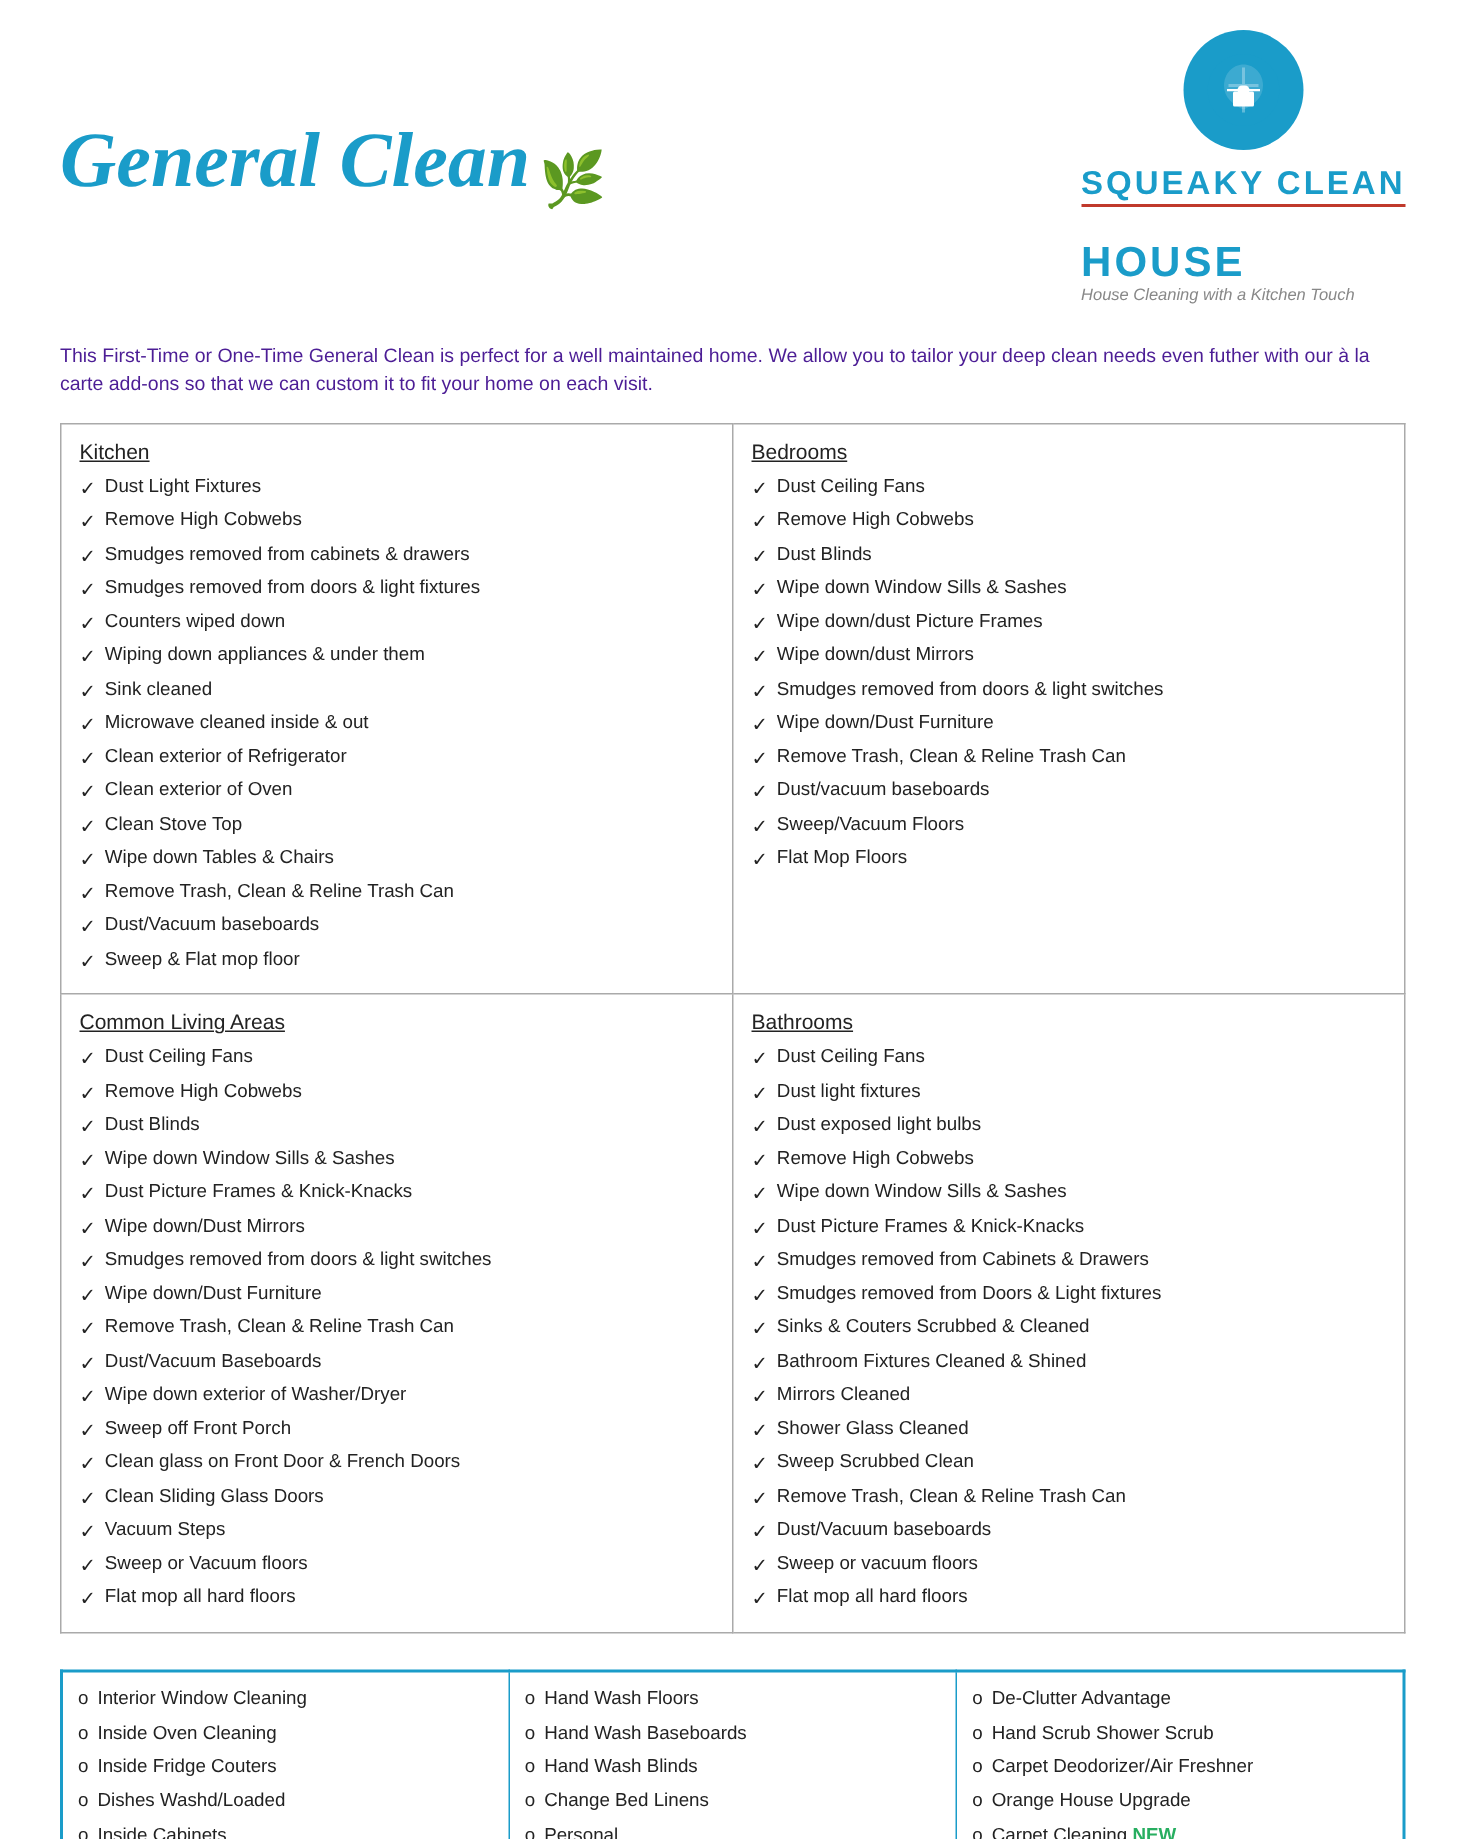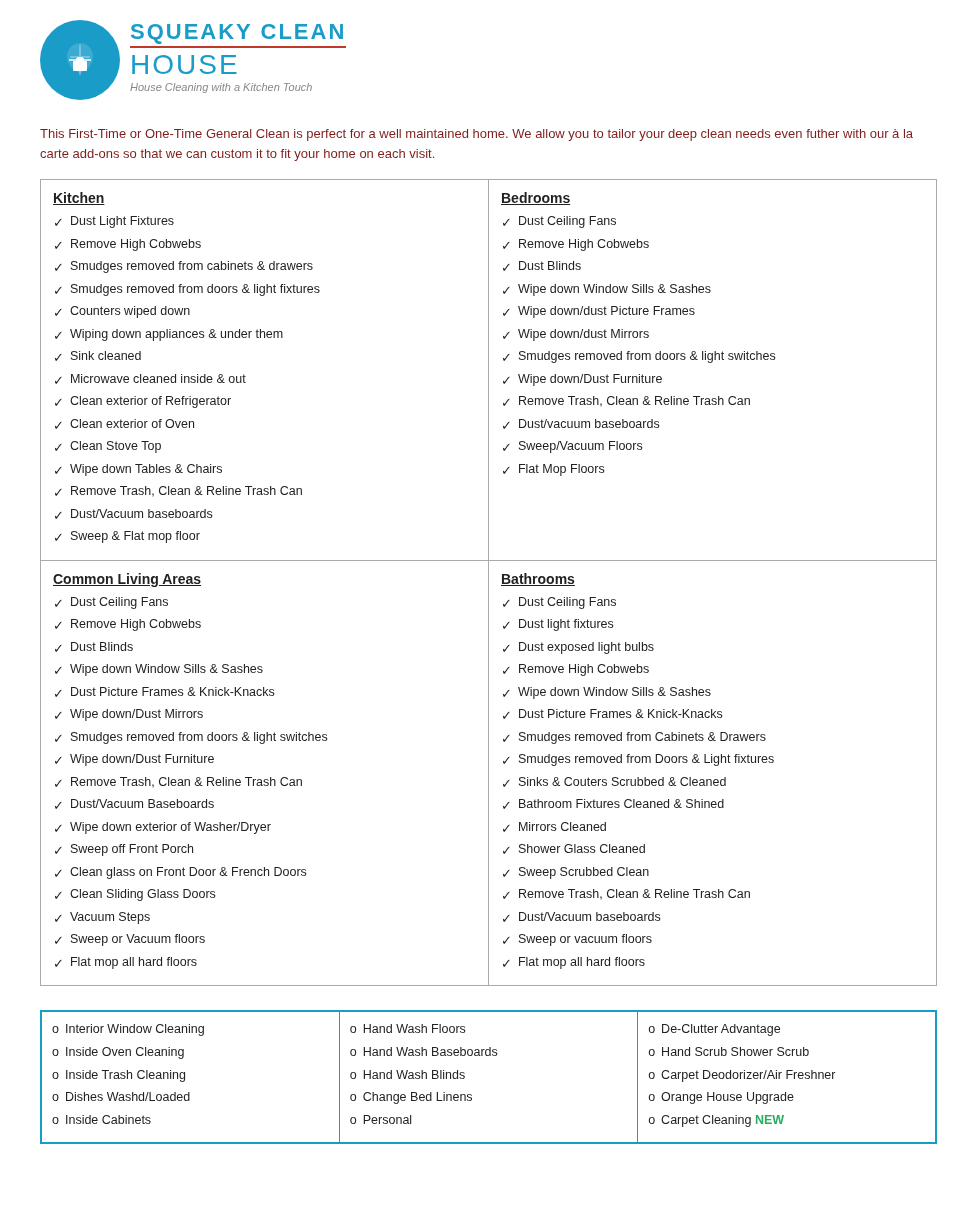--- a/index.html
+++ b/index.html
@@ -29,21 +29,23 @@
     }
     .header-left .leaf {
       display: inline-block;
       color: #5ab040;
       font-size: 36px;
       margin-left: 6px;
       vertical-align: middle;
     }
     .header-right {
       display: flex;
+      align-items: center;
       gap: 10px;
+      flex-direction: column;
     }
     .logo-circle {
       width: 80px;
       height: 80px;
       border-radius: 50%;
       background: #1a9cc9;
       display: flex;
       align-items: center;
       justify-content: center;
       color: white;
@@ -56,56 +58,57 @@
     .brand-squeaky {
       font-size: 22px;
       font-weight: 900;
       color: #1a9cc9;
       letter-spacing: 2px;
       text-transform: uppercase;
       line-height: 1.1;
     }
     .brand-clean {
       font-size: 28px;
-      font-weight: 400;
+      font-weight: 700;
       color: #1a9cc9;
       letter-spacing: 2px;
       text-transform: uppercase;
       line-height: 1.1;
+      margin-top: 20px;
     }
     .brand-house {
       font-size: 11px;
       color: #888;
       font-style: italic;
     }
     .brand-line {
       height: 2px;
       background: #c0392b;
       margin: 2px 0;
     }
     .intro {
       font-size: 13px;
-      color: #7f1d1d;
+      color: #4c1d95;
       margin-bottom: 16px;
       line-height: 1.5;
     }
     .main-table {
       width: 100%;
       border-collapse: collapse;
       border: 1px solid #aaa;
       margin-bottom: 24px;
     }
     .main-table td {
       border: 1px solid #aaa;
       vertical-align: top;
       padding: 10px 12px;
       width: 50%;
     }
     .section-title {
-      font-weight: bold;
+      font-weight: normal;
       font-size: 14px;
       margin-bottom: 6px;
       text-decoration: underline;
     }
     .check-list {
       list-style: none;
       padding: 0;
       margin: 0;
     }
     .check-list li {
@@ -156,20 +159,23 @@
     }
     .new-badge {
       color: #27ae60;
       font-weight: bold;
     }
   </style>
 </head>
 <body>
 
 <div class="header">
+  <div class="header-left">
+    <span class="title">General Clean</span><span class="leaf">🌿</span>
+  </div>
   <div class="header-right">
     <div class="logo-circle">
       <svg width="50" height="50" viewBox="0 0 50 50">
         <circle cx="25" cy="25" r="24" fill="#1a9cc9"></circle>
         <path d="M25 8 C18 8, 12 14, 12 22 C12 30, 18 35, 25 38 C32 35, 38 30, 38 22 C38 14, 32 8, 25 8Z" fill="white" opacity="0.15"></path>
         <path d="M25 10 L25 40 M15 22 L35 22" stroke="white" stroke-width="2" opacity="0.3"></path>
         <rect x="18" y="26" width="14" height="10" rx="1" fill="white"></rect>
         <rect x="21" y="22" width="8" height="6" rx="3" fill="white"></rect>
         <path d="M14 25 L36 25" stroke="white" stroke-width="1.5"></path>
       </svg>
@@ -467,21 +473,21 @@
               <li>
                 <span class="bullet">o</span>
                 <span>Interior Window Cleaning</span>
               </li>
               <li>
                 <span class="bullet">o</span>
                 <span>Inside Oven Cleaning</span>
               </li>
               <li>
                 <span class="bullet">o</span>
-                <span>Inside Trash Cleaning</span>
+                <span>Inside Fridge Couters</span>
               </li>
               <li>
                 <span class="bullet">o</span>
                 <span>Dishes Washd/Loaded</span>
               </li>
               <li>
                 <span class="bullet">o</span>
                 <span>Inside Cabinets</span>
               </li>
             </ul>

